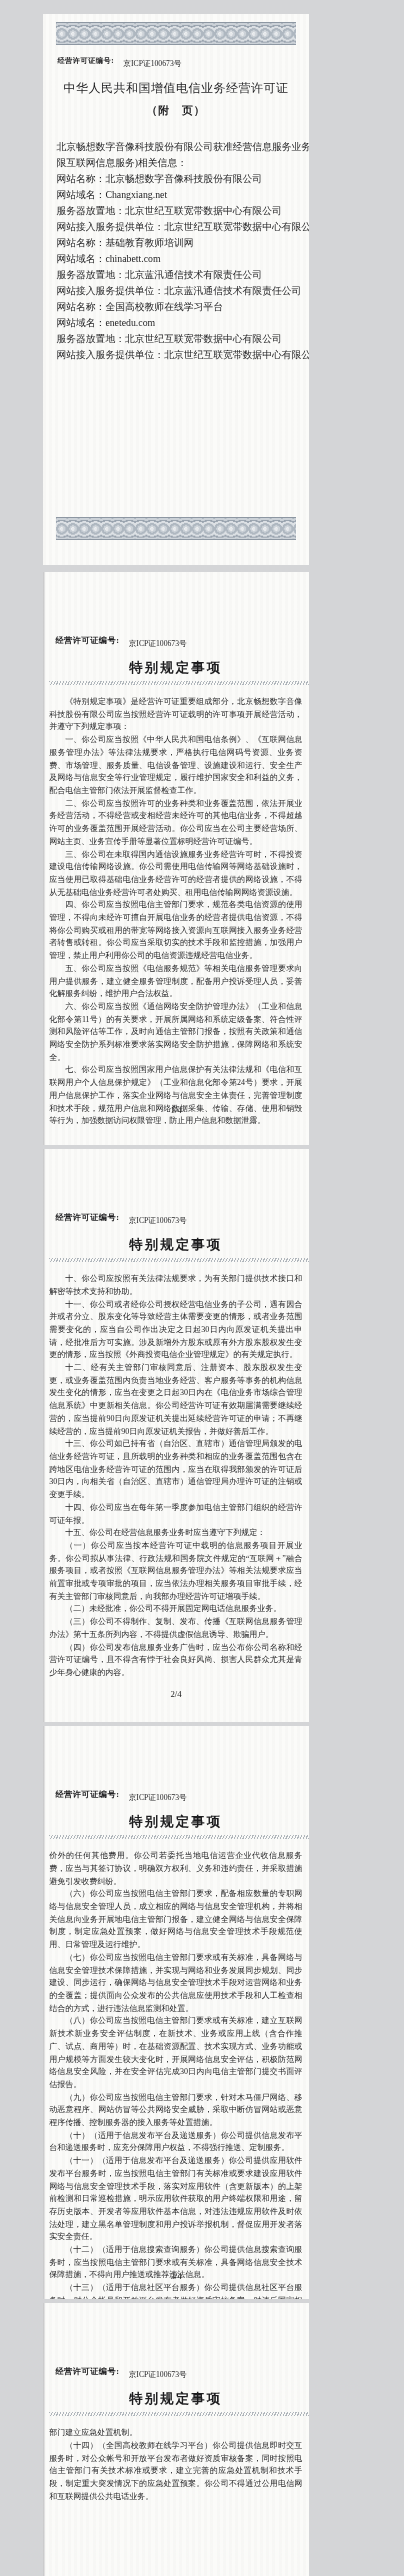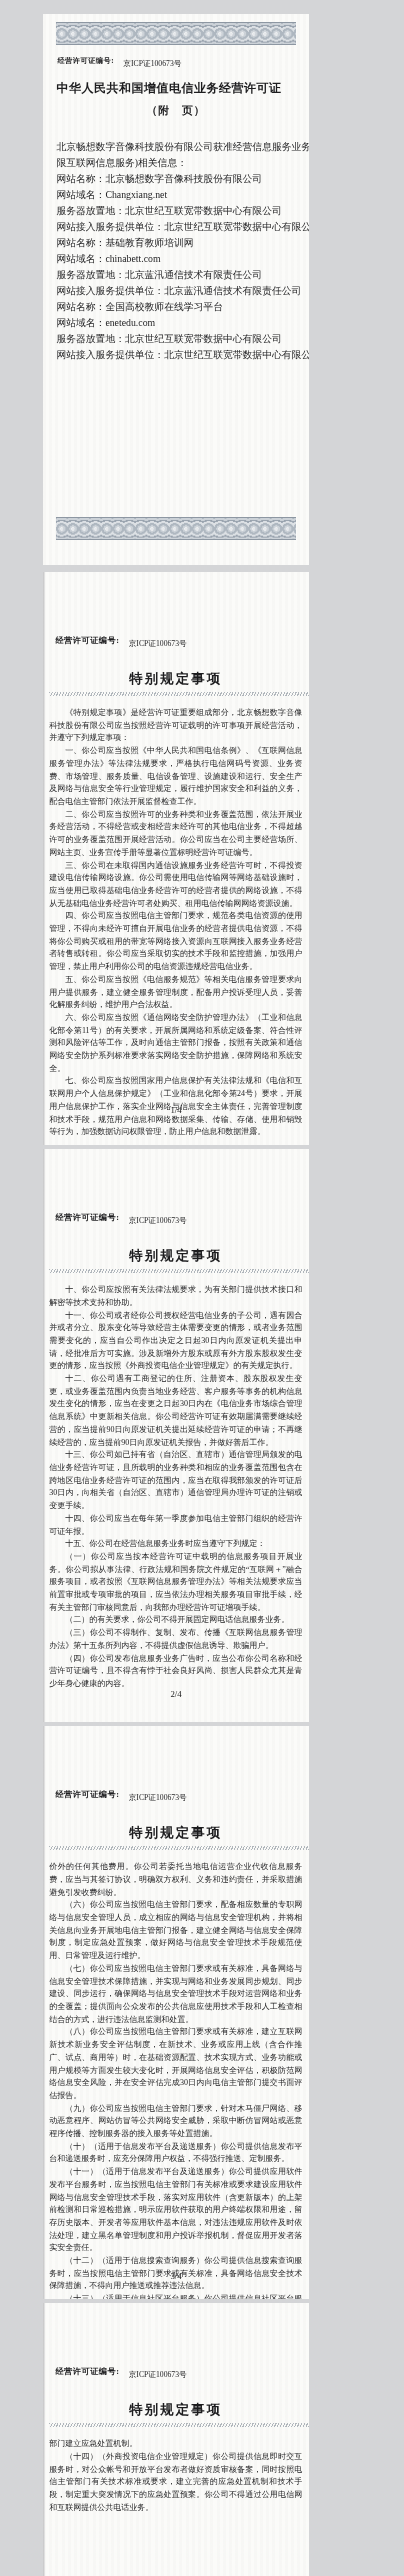--- a/index.html
+++ b/index.html
@@ -21,26 +21,26 @@
          repeating-radial-gradient(circle at 5.7px 10.8px, #99a3ae 0 1.5px, #ccd2d8 1.5px 3.6px, #aeb7c0 3.6px 5.7px, #dde1e5 5.7px 7.7px);
         background-size:11.3px 21.6px,11.3px 21.6px;}
   .band-b{position:absolute;left:13.4px;right:13.4px;bottom:25px;}
 
   .lic-row1{margin:11.3px 0 0 1px;}
   .lic-row{margin-left:6.2px;}
   .lic-label{font-weight:bold;font-size:8.2px;letter-spacing:0.5px;}
   .p1 .lic-label{font-size:7.2px;}
   .lic-no{font-size:7.7px;margin-left:7.2px;display:inline-block;transform:translateY(2.6px);}
 
-  .doc-title{margin:13.4px 0 0;font-size:12px;font-weight:bold;letter-spacing:0.5px;}
+  .doc-title{margin:13.4px 0 0;text-align:center;font-size:12px;font-weight:normal;letter-spacing:0.5px;}
   .doc-sub{margin:7.2px 0 0;text-align:center;font-size:10.8px;font-weight:bold;letter-spacing:1px;}
   .p1-body{margin:20.6px auto 0;width:270px;font-size:9.8px;line-height:16px;}
   .p1-body p{margin:0;}
 
-  .sp-title{margin:24px 0 0;text-align:center;font-size:13.4px;font-weight:bold;letter-spacing:2.1px;}
+  .sp-title{margin:13px 0 0;text-align:center;font-size:13.4px;font-weight:bold;letter-spacing:2.1px;}
   .zigzag{height:3.6px;width:273px;margin:4.6px auto 0;opacity:.75;
           background:repeating-linear-gradient(115deg,#98a0a8 0 1px,rgba(0,0,0,0) 1px 2.6px);}
   .prov-body{margin-top:11.3px;font-size:8px;line-height:12.7px;text-align:justify;}
   .prov-body p{margin:0;text-indent:2em;}
   .prov-body p.cont{text-indent:0;}
 
   .page-no{position:absolute;left:0;right:0;text-align:center;font-size:8.8px;color:#222;}
   .pn-1{bottom:30px;} .pn-2{bottom:23px;} .pn-3{bottom:17.5px;}
 </style>
 </head>
@@ -99,26 +99,26 @@
   <section class="page prov">
     <div class="lic-row">
       <span class="lic-label">经营许可证编号:</span>
       <span class="lic-no">京ICP证100673号</span>
     </div>
     <h2 class="sp-title">特别规定事项</h2>
     <div class="zigzag"></div>
     <div class="prov-body">
         <p>十、你公司应按照有关法律法规要求，为有关部门提供技术接口和解密等技术支持和协助。</p>
         <p>十一、你公司或者经你公司授权经营电信业务的子公司，遇有因合并或者分立、股东变化等导致经营主体需要变更的情形，或者业务范围需要变化的，应当自公司作出决定之日起30日内向原发证机关提出申请，经批准后方可实施。涉及新增外方股东或原有外方股东股权发生变更的情形，应当按照《外商投资电信企业管理规定》的有关规定执行。</p>
-        <p>十二、你公司遇有工商登记的住所、注册资本、股东股权发生变更，或业务覆盖范围内负责当地业务经营、客户服务等事务的机构信息发生变化的情形，应当在变更之日起30日内在《电信业务市场综合管理信息系统》中更新相关信息。你公司经营许可证有效期届满需要继续经营的，应当提前90日向原发证机关提出延续经营许可证的申请；不再继续经营的，应当提前90日向原发证机关报告，并做好善后工作。</p>
+        <p>十二、经有关主管部门审核同意后、注册资本、股东股权发生变更，或业务覆盖范围内负责当地业务经营、客户服务等事务的机构信息发生变化的情形，应当在变更之日起30日内在《电信业务市场综合管理信息系统》中更新相关信息。你公司经营许可证有效期届满需要继续经营的，应当提前90日向原发证机关提出延续经营许可证的申请；不再继续经营的，应当提前90日向原发证机关报告，并做好善后工作。</p>
         <p>十三、你公司如已持有省（自治区、直辖市）通信管理局颁发的电信业务经营许可证，且所载明的业务种类和相应的业务覆盖范围包含在跨地区电信业务经营许可证的范围内，应当在取得我部颁发的许可证后30日内，向相关省（自治区、直辖市）通信管理局办理许可证的注销或变更手续。</p>
         <p>十四、你公司应当在每年第一季度参加电信主管部门组织的经营许可证年报。</p>
         <p>十五、你公司在经营信息服务业务时应当遵守下列规定：</p>
         <p>（一）你公司应当按本经营许可证中载明的信息服务项目开展业务。你公司拟从事法律、行政法规和国务院文件规定的“互联网＋”融合服务项目，或者按照《互联网信息服务管理办法》等相关法规要求应当前置审批或专项审批的项目，应当依法办理相关服务项目审批手续，经有关主管部门审核同意后，向我部办理经营许可证增项手续。</p>
-        <p>（二）的有关要求，你公司不得开展固定网电话信息服务业务。</p>
+        <p>（二）未经批准，你公司不得开展固定网电话信息服务业务。</p>
         <p>（三）你公司不得制作、复制、发布、传播《互联网信息服务管理办法》第十五条所列内容，不得提供虚假信息诱导、欺骗用户。</p>
         <p>（四）你公司发布信息服务业务广告时，应当公布你公司名称和经营许可证编号，且不得含有悖于社会良好风尚、损害人民群众尤其是青少年身心健康的内容。</p>
       </div>
     <div class="page-no pn-2">2/4</div>
   </section>
 
   <section class="page prov">
     <div class="lic-row">
       <span class="lic-label">经营许可证编号:</span>
       <span class="lic-no">京ICP证100673号</span>
@@ -141,19 +141,19 @@
 
   <section class="page prov p5">
     <div class="lic-row">
       <span class="lic-label">经营许可证编号:</span>
       <span class="lic-no">京ICP证100673号</span>
     </div>
     <h2 class="sp-title">特别规定事项</h2>
     <div class="zigzag"></div>
     <div class="prov-body">
         <p class="cont">部门建立应急处置机制。</p>
-        <p>（十四）（外商投资电信企业管理规定）你公司提供信息即时交互服务时，对公众帐号和开放平台发布者做好资质审核备案，同时按照电信主管部门有关技术标准或要求，建立完善的应急处置机制和技术手段，制定重大突发情况下的应急处置预案。你公司不得通过公用电信网和互联网提供公共电话业务。</p>
+        <p>（十四）（全国高校教师在线学习平台）你公司提供信息即时交互服务时，对公众帐号和开放平台发布者做好资质审核备案，同时按照电信主管部门有关技术标准或要求，建立完善的应急处置机制和技术手段，制定重大突发情况下的应急处置预案。你公司不得通过公用电信网和互联网提供公共电话业务。</p>
       </div>
 
   </section>
 
 </div>
 
 
 </body></html>

